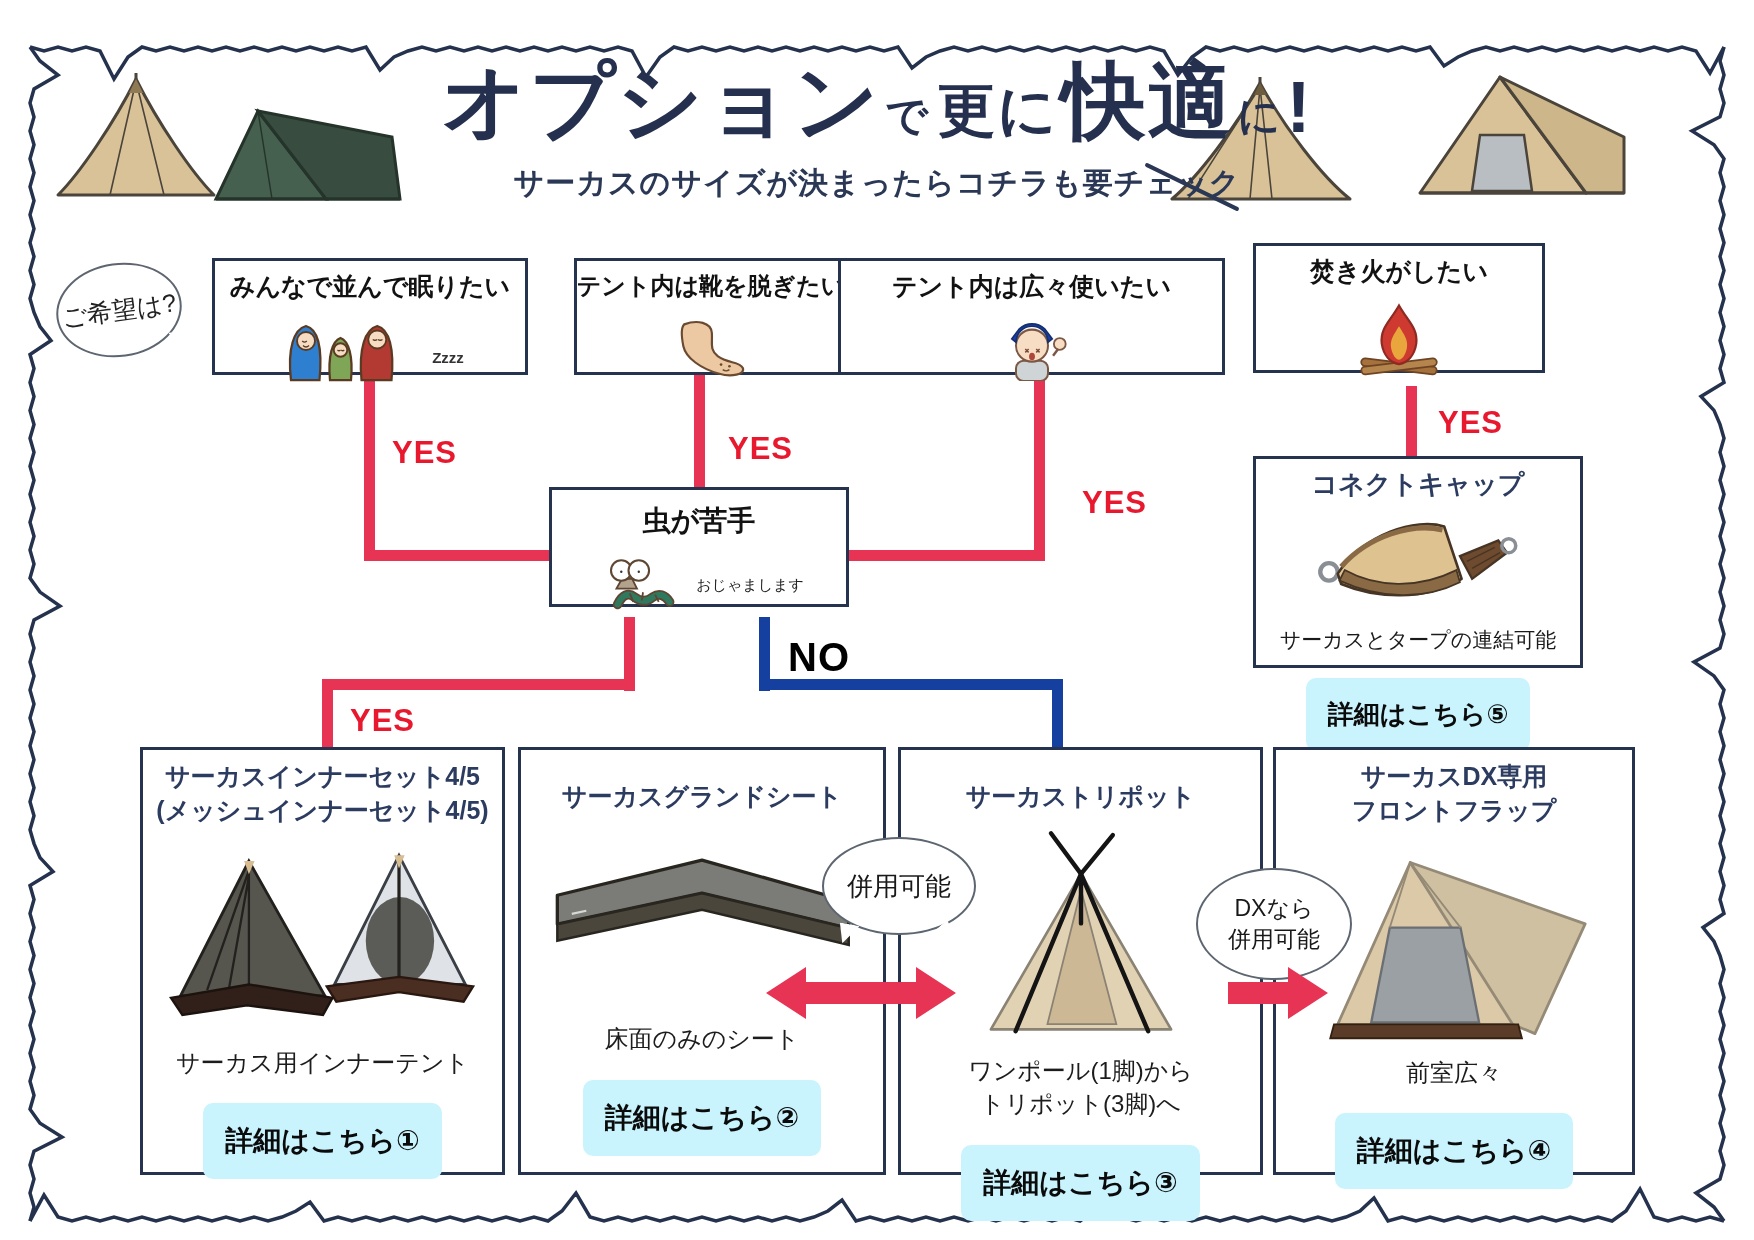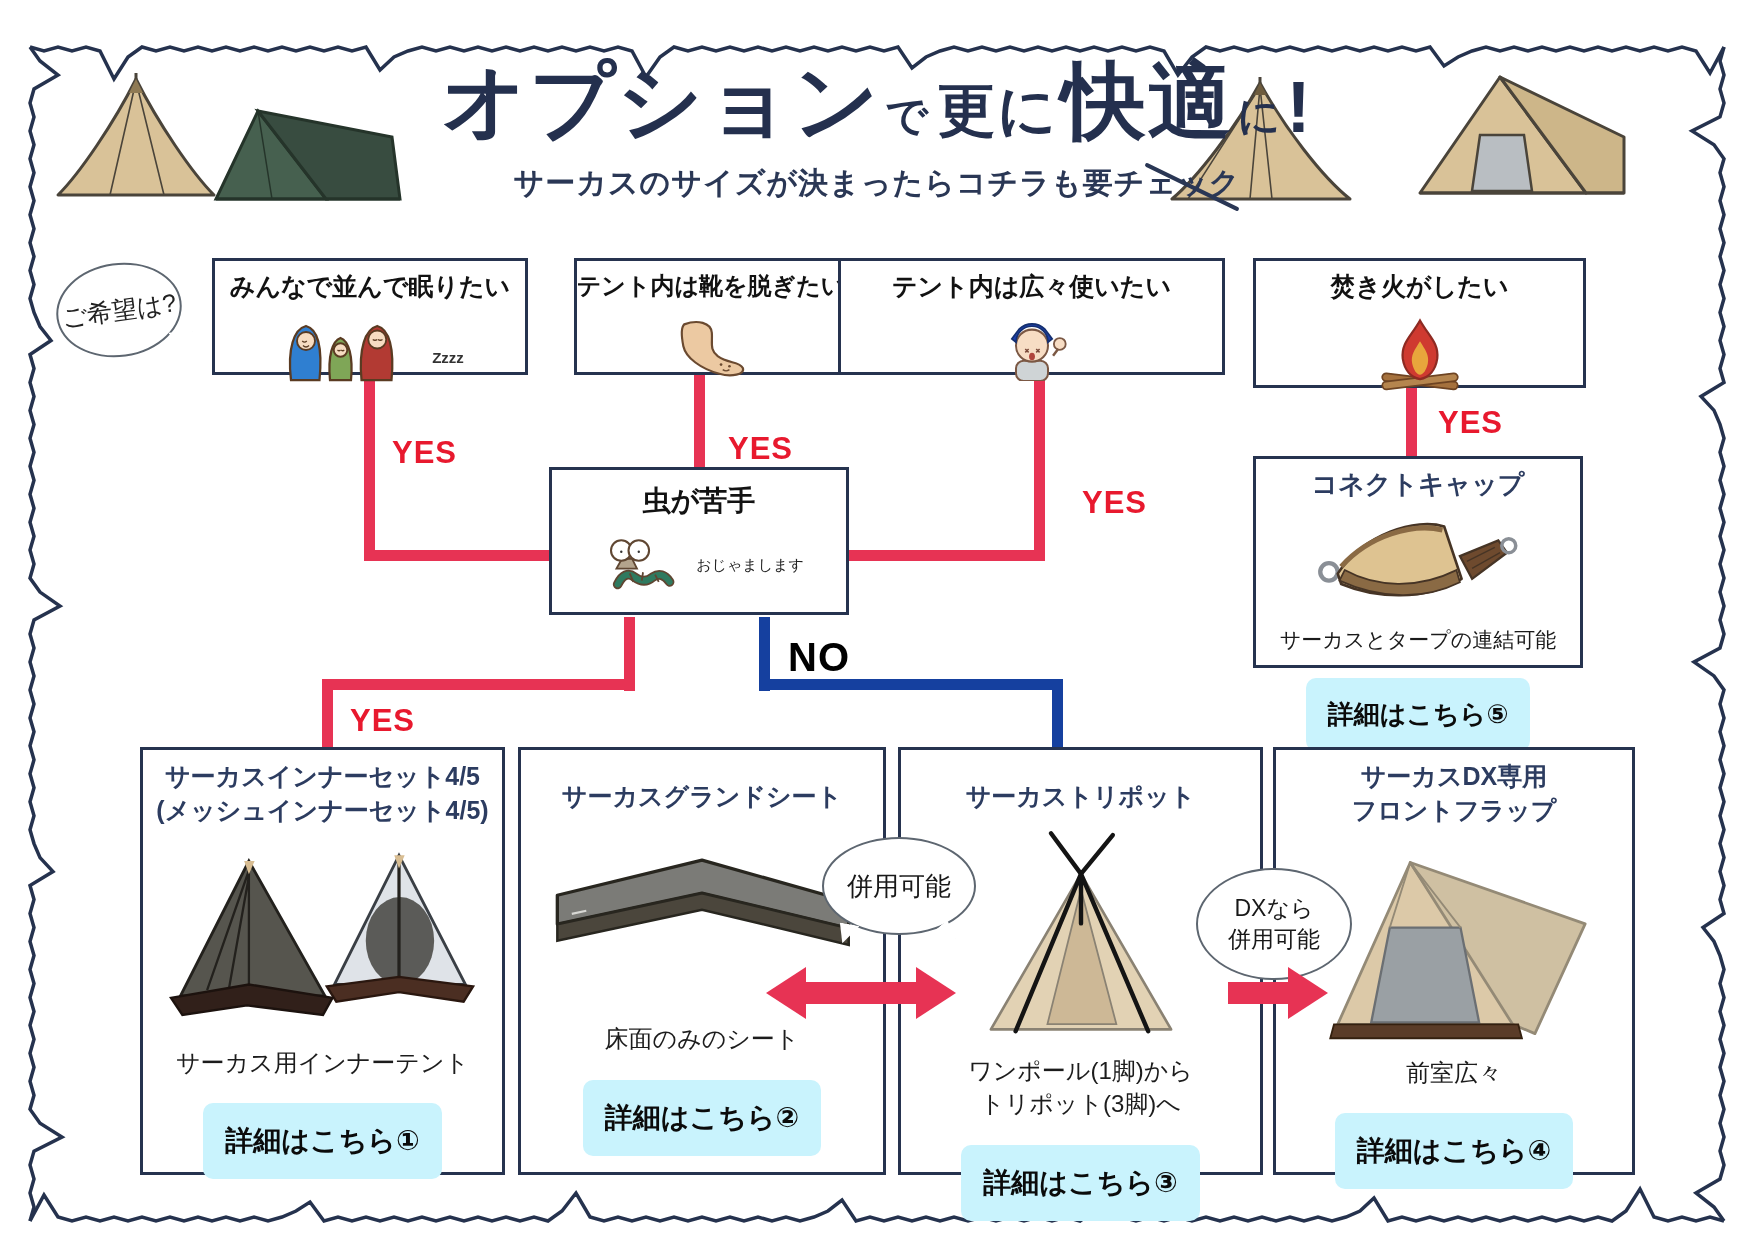--- a/index.html
+++ b/index.html
@@ -166,35 +166,35 @@
         <circle cx="55" cy="34" r="19" fill="#f7ddc4" stroke="#7b5844" stroke-width="2.4"></circle>
         <path d="M36 30 A19 19 0 0 1 74 30 L79 26 L70 14 A22 22 0 0 0 40 14 L31 26 Z" fill="#1d3fae" stroke="#15306f" stroke-width="2"></path>
         <path d="M47 38 l4 4 m0 -4 l-4 4 M60 38 l4 4 m0 -4 l-4 4" stroke="#7b4a3a" stroke-width="1.8"></path>
         <ellipse cx="55" cy="47" rx="3.5" ry="4.5" fill="#b0453c"></ellipse>
         <circle cx="88" cy="32" r="7" fill="#f7ddc4" stroke="#7b5844" stroke-width="2.2"></circle>
         <path d="M80 46 L86 38" stroke="#7b5844" stroke-width="3"></path>
       </svg>
     </div>
   </div>
 
-  <div class="box" style="left:1253px;top:243px;width:333px;height:130px">
+  <div class="box" style="left:1253px;top:228px;width:292px;height:130px">
     <div class="q-title">焚き火がしたい</div>
     <div class="q-art">
       <svg width="108" height="76" viewBox="0 0 120 88">
         <g stroke="#6e4423" stroke-width="2">
           <rect x="16" y="70" width="88" height="9" rx="4.5" fill="#a5713d" transform="rotate(7 60 74)"></rect>
           <rect x="16" y="70" width="88" height="9" rx="4.5" fill="#b5854e" transform="rotate(-7 60 74)"></rect>
         </g>
         <path d="M60 4 C50 22 38 30 40 48 C42 62 50 70 60 72 C70 70 78 62 80 48 C82 30 70 22 60 4 Z" fill="#cf3a30" stroke="#8e2a22" stroke-width="2.6"></path>
         <path d="M60 28 C54 38 49 44 51 54 C53 62 56 66 60 67 C64 66 67 62 69 54 C71 44 66 38 60 28 Z" fill="#e8a63c"></path>
       </svg>
     </div>
   </div>
 
-  <div class="box" style="left:549px;top:452px;width:300px;height:148px">
+  <div class="box" style="left:549px;top:472px;width:300px;height:120px">
     <div class="bug-title">虫が苦手</div>
     <div class="bug-row">
       <svg width="92" height="58" viewBox="0 0 150 96">
         <path d="M38 80 Q50 56 66 68 Q82 80 96 68 Q112 58 124 76" stroke="#5f4632" stroke-width="16" fill="none" stroke-linecap="round"></path>
         <path d="M38 80 Q50 56 66 68 Q82 80 96 68 Q112 58 124 76" stroke="#2f7a5f" stroke-width="10" fill="none" stroke-linecap="round"></path>
         <path d="M58 62 l6 14 M78 74 l2 -14 M100 64 l6 12" stroke="#5f4632" stroke-width="3"></path>
         <polygon points="36,54 70,54 62,38 45,38" fill="#b3a38c" stroke="#5f4632" stroke-width="3"></polygon>
         <circle cx="44" cy="24" r="17" fill="#fff" stroke="#5f4632" stroke-width="3.4"></circle>
         <circle cx="73" cy="24" r="17" fill="#fff" stroke="#5f4632" stroke-width="3.4"></circle>
         <circle cx="44" cy="26" r="2" fill="#333"></circle>

